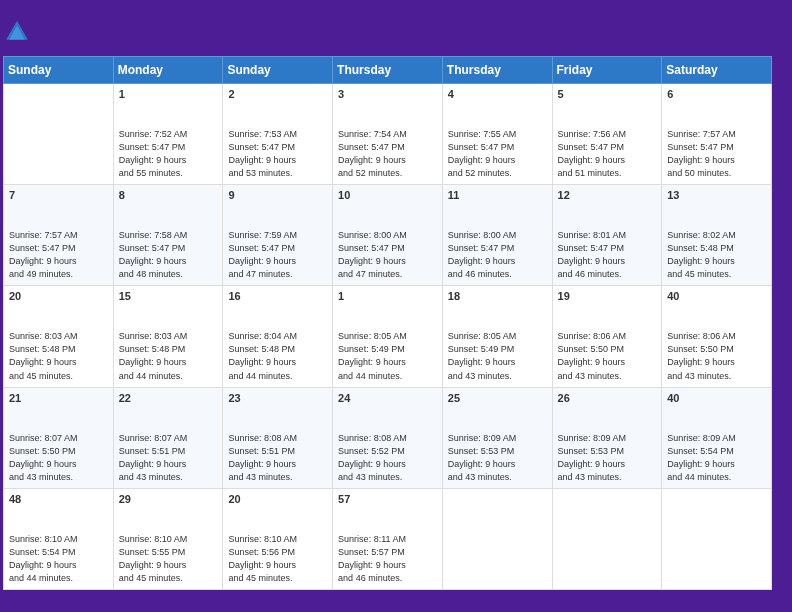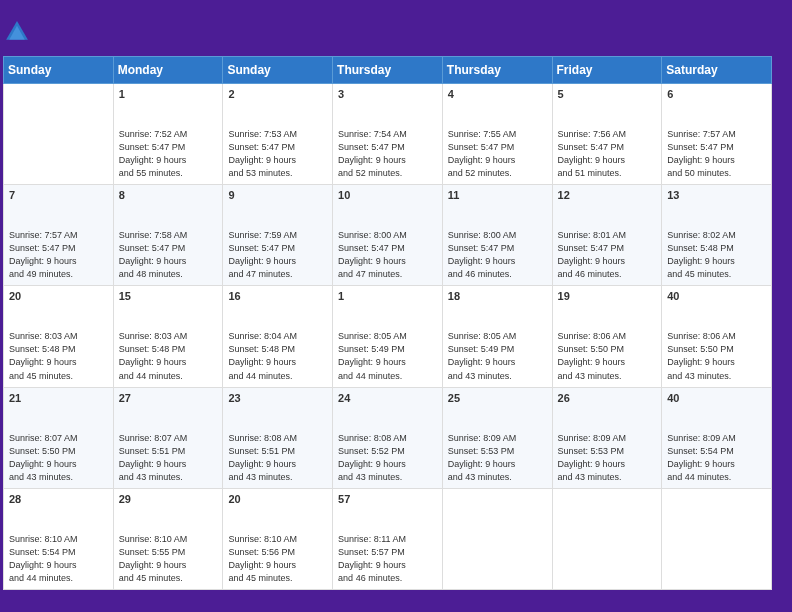--- a/index.html
+++ b/index.html
@@ -220,21 +220,21 @@
             <div class="day-number">40</div>
             <div class="day-detail">Sunrise: 8:06 AM<br>Sunset: 5:50 PM<br>Daylight: 9 hours<br>and 43 minutes.</div>
           </td>
         </tr>
         <tr class="row-shaded">
           <td>
             <div class="day-number">21</div>
             <div class="day-detail">Sunrise: 8:07 AM<br>Sunset: 5:50 PM<br>Daylight: 9 hours<br>and 43 minutes.</div>
           </td>
           <td>
-            <div class="day-number">27</div>
+            <div class="day-number">22</div>
             <div class="day-detail">Sunrise: 8:07 AM<br>Sunset: 5:51 PM<br>Daylight: 9 hours<br>and 43 minutes.</div>
           </td>
           <td>
             <div class="day-number">23</div>
             <div class="day-detail">Sunrise: 8:08 AM<br>Sunset: 5:51 PM<br>Daylight: 9 hours<br>and 43 minutes.</div>
           </td>
           <td>
             <div class="day-number">24</div>
             <div class="day-detail">Sunrise: 8:08 AM<br>Sunset: 5:52 PM<br>Daylight: 9 hours<br>and 43 minutes.</div>
           </td>
@@ -246,21 +246,21 @@
             <div class="day-number">26</div>
             <div class="day-detail">Sunrise: 8:09 AM<br>Sunset: 5:53 PM<br>Daylight: 9 hours<br>and 43 minutes.</div>
           </td>
           <td>
             <div class="day-number">40</div>
             <div class="day-detail">Sunrise: 8:09 AM<br>Sunset: 5:54 PM<br>Daylight: 9 hours<br>and 44 minutes.</div>
           </td>
         </tr>
         <tr>
           <td>
-            <div class="day-number">28</div>
+            <div class="day-number">48</div>
             <div class="day-detail">Sunrise: 8:10 AM<br>Sunset: 5:54 PM<br>Daylight: 9 hours<br>and 44 minutes.</div>
           </td>
           <td>
             <div class="day-number">29</div>
             <div class="day-detail">Sunrise: 8:10 AM<br>Sunset: 5:55 PM<br>Daylight: 9 hours<br>and 45 minutes.</div>
           </td>
           <td>
             <div class="day-number">20</div>
             <div class="day-detail">Sunrise: 8:10 AM<br>Sunset: 5:56 PM<br>Daylight: 9 hours<br>and 45 minutes.</div>
           </td>

